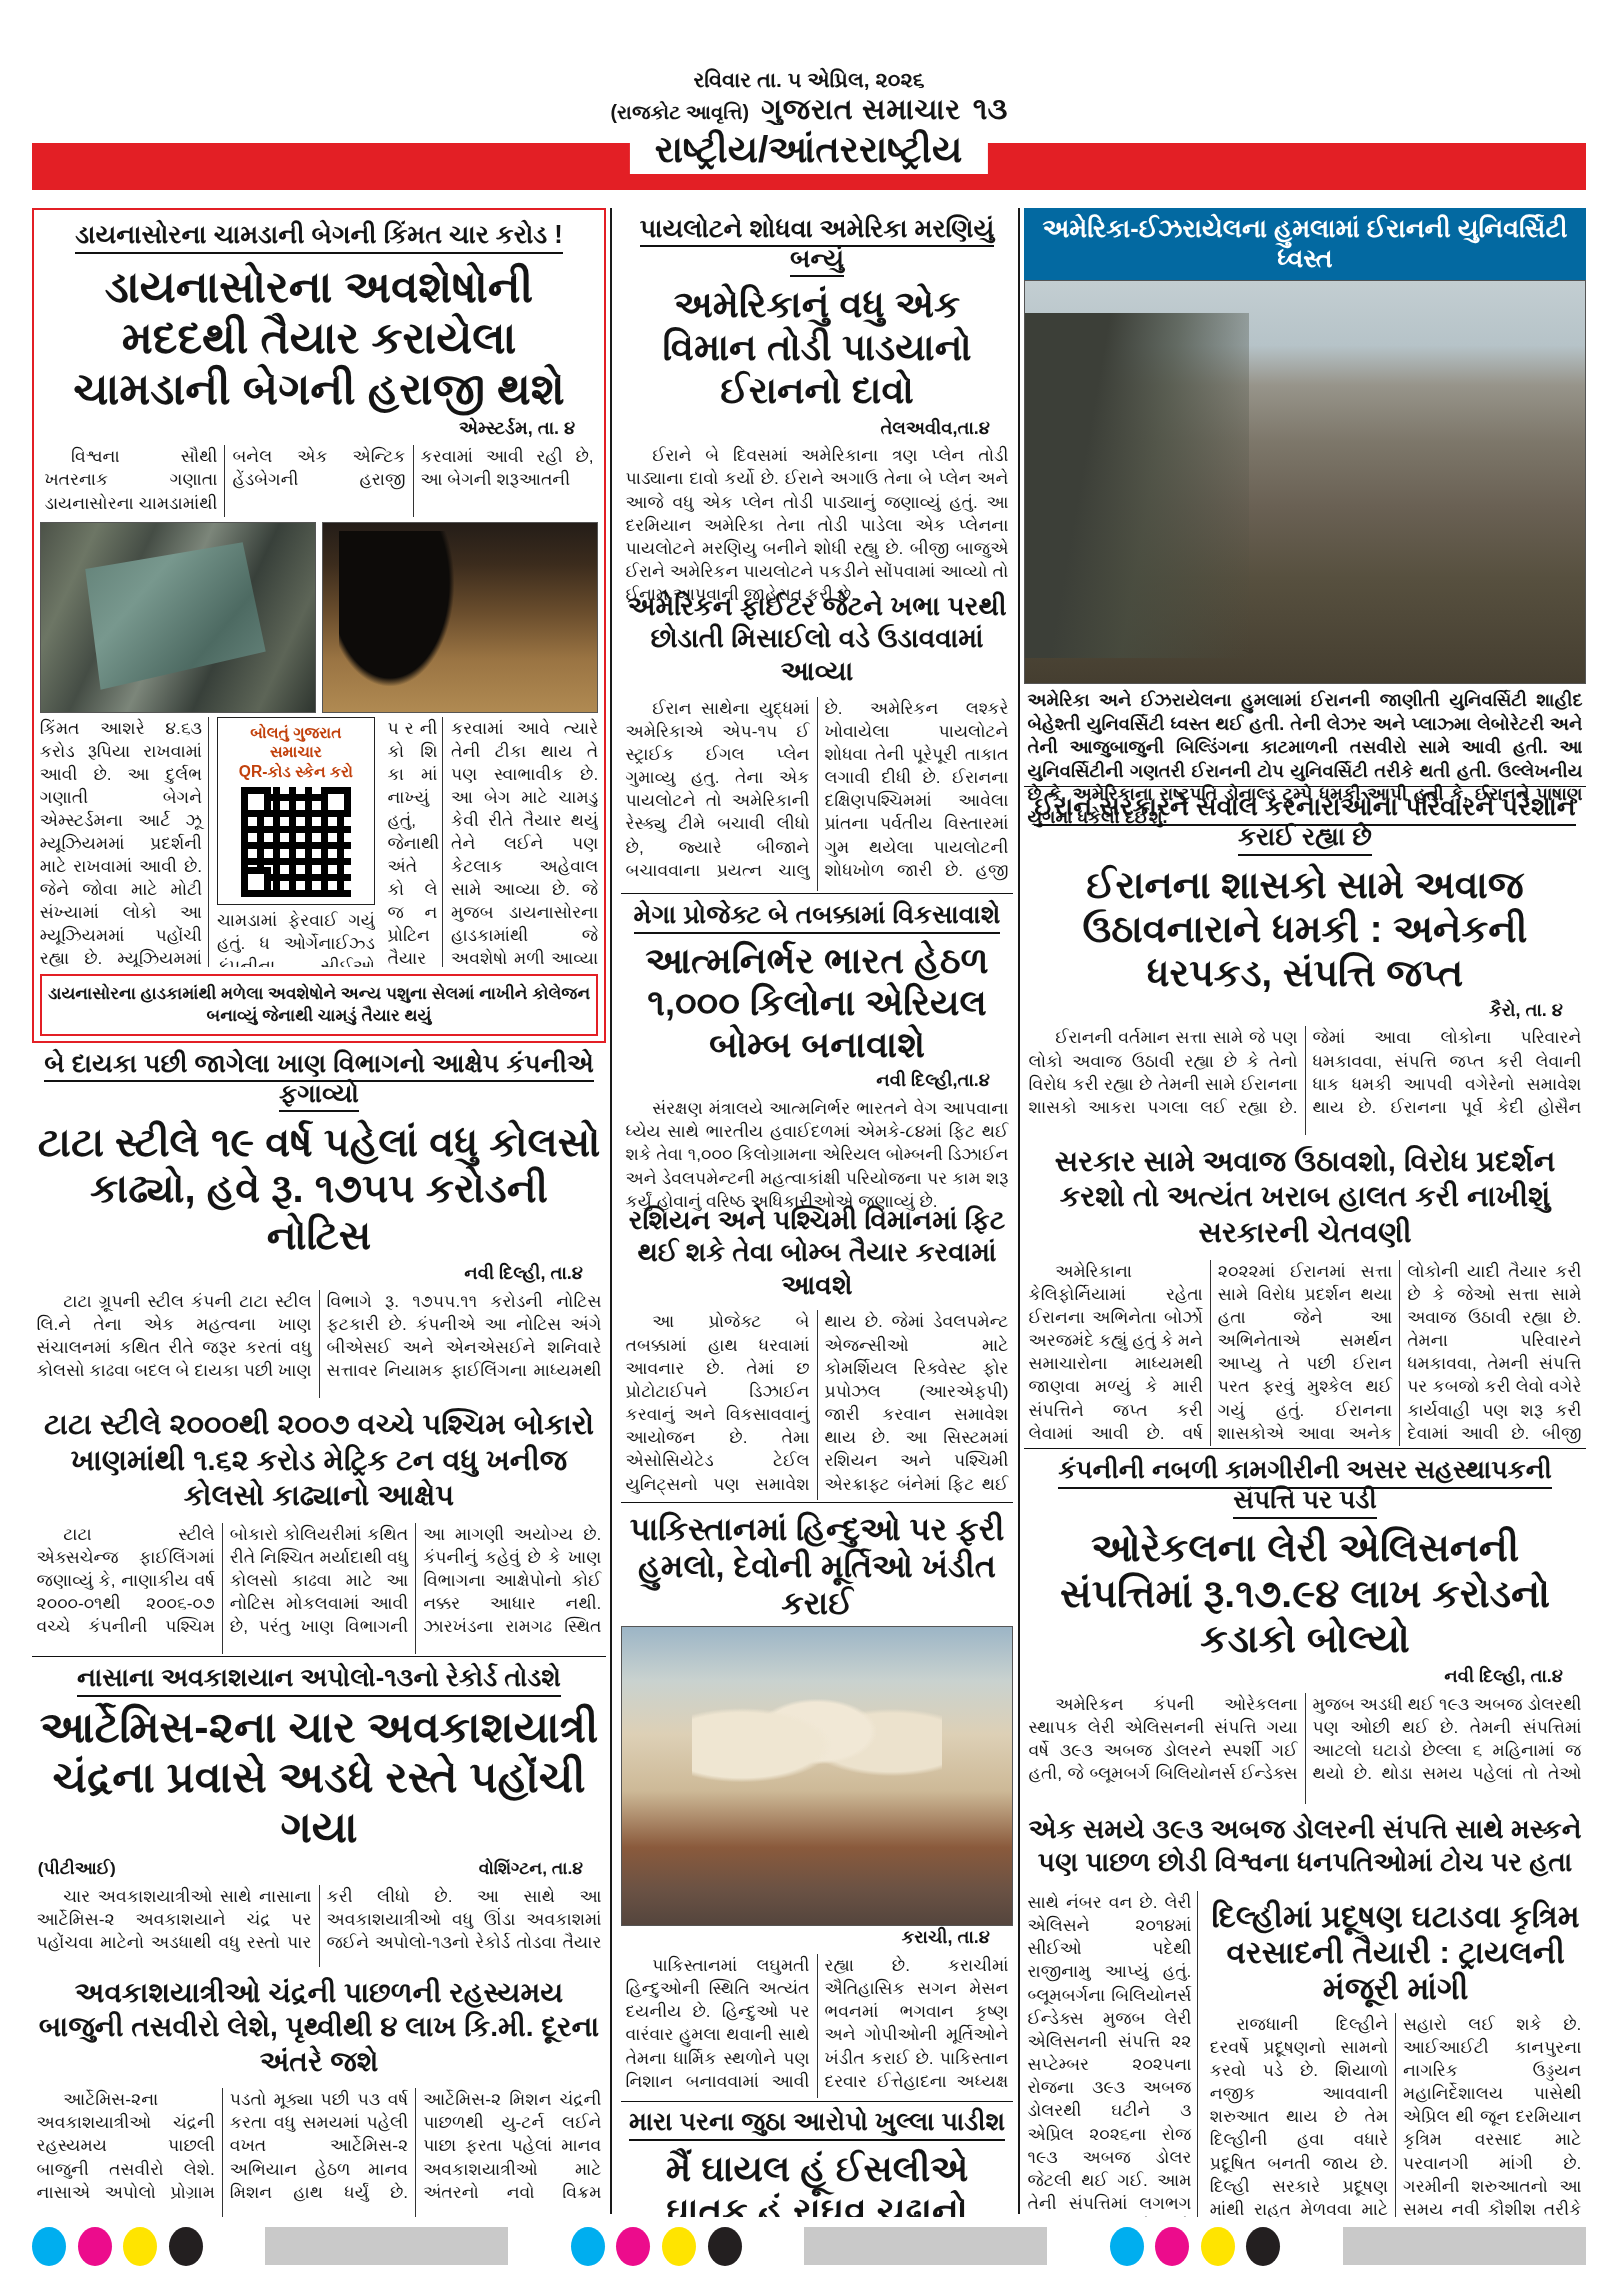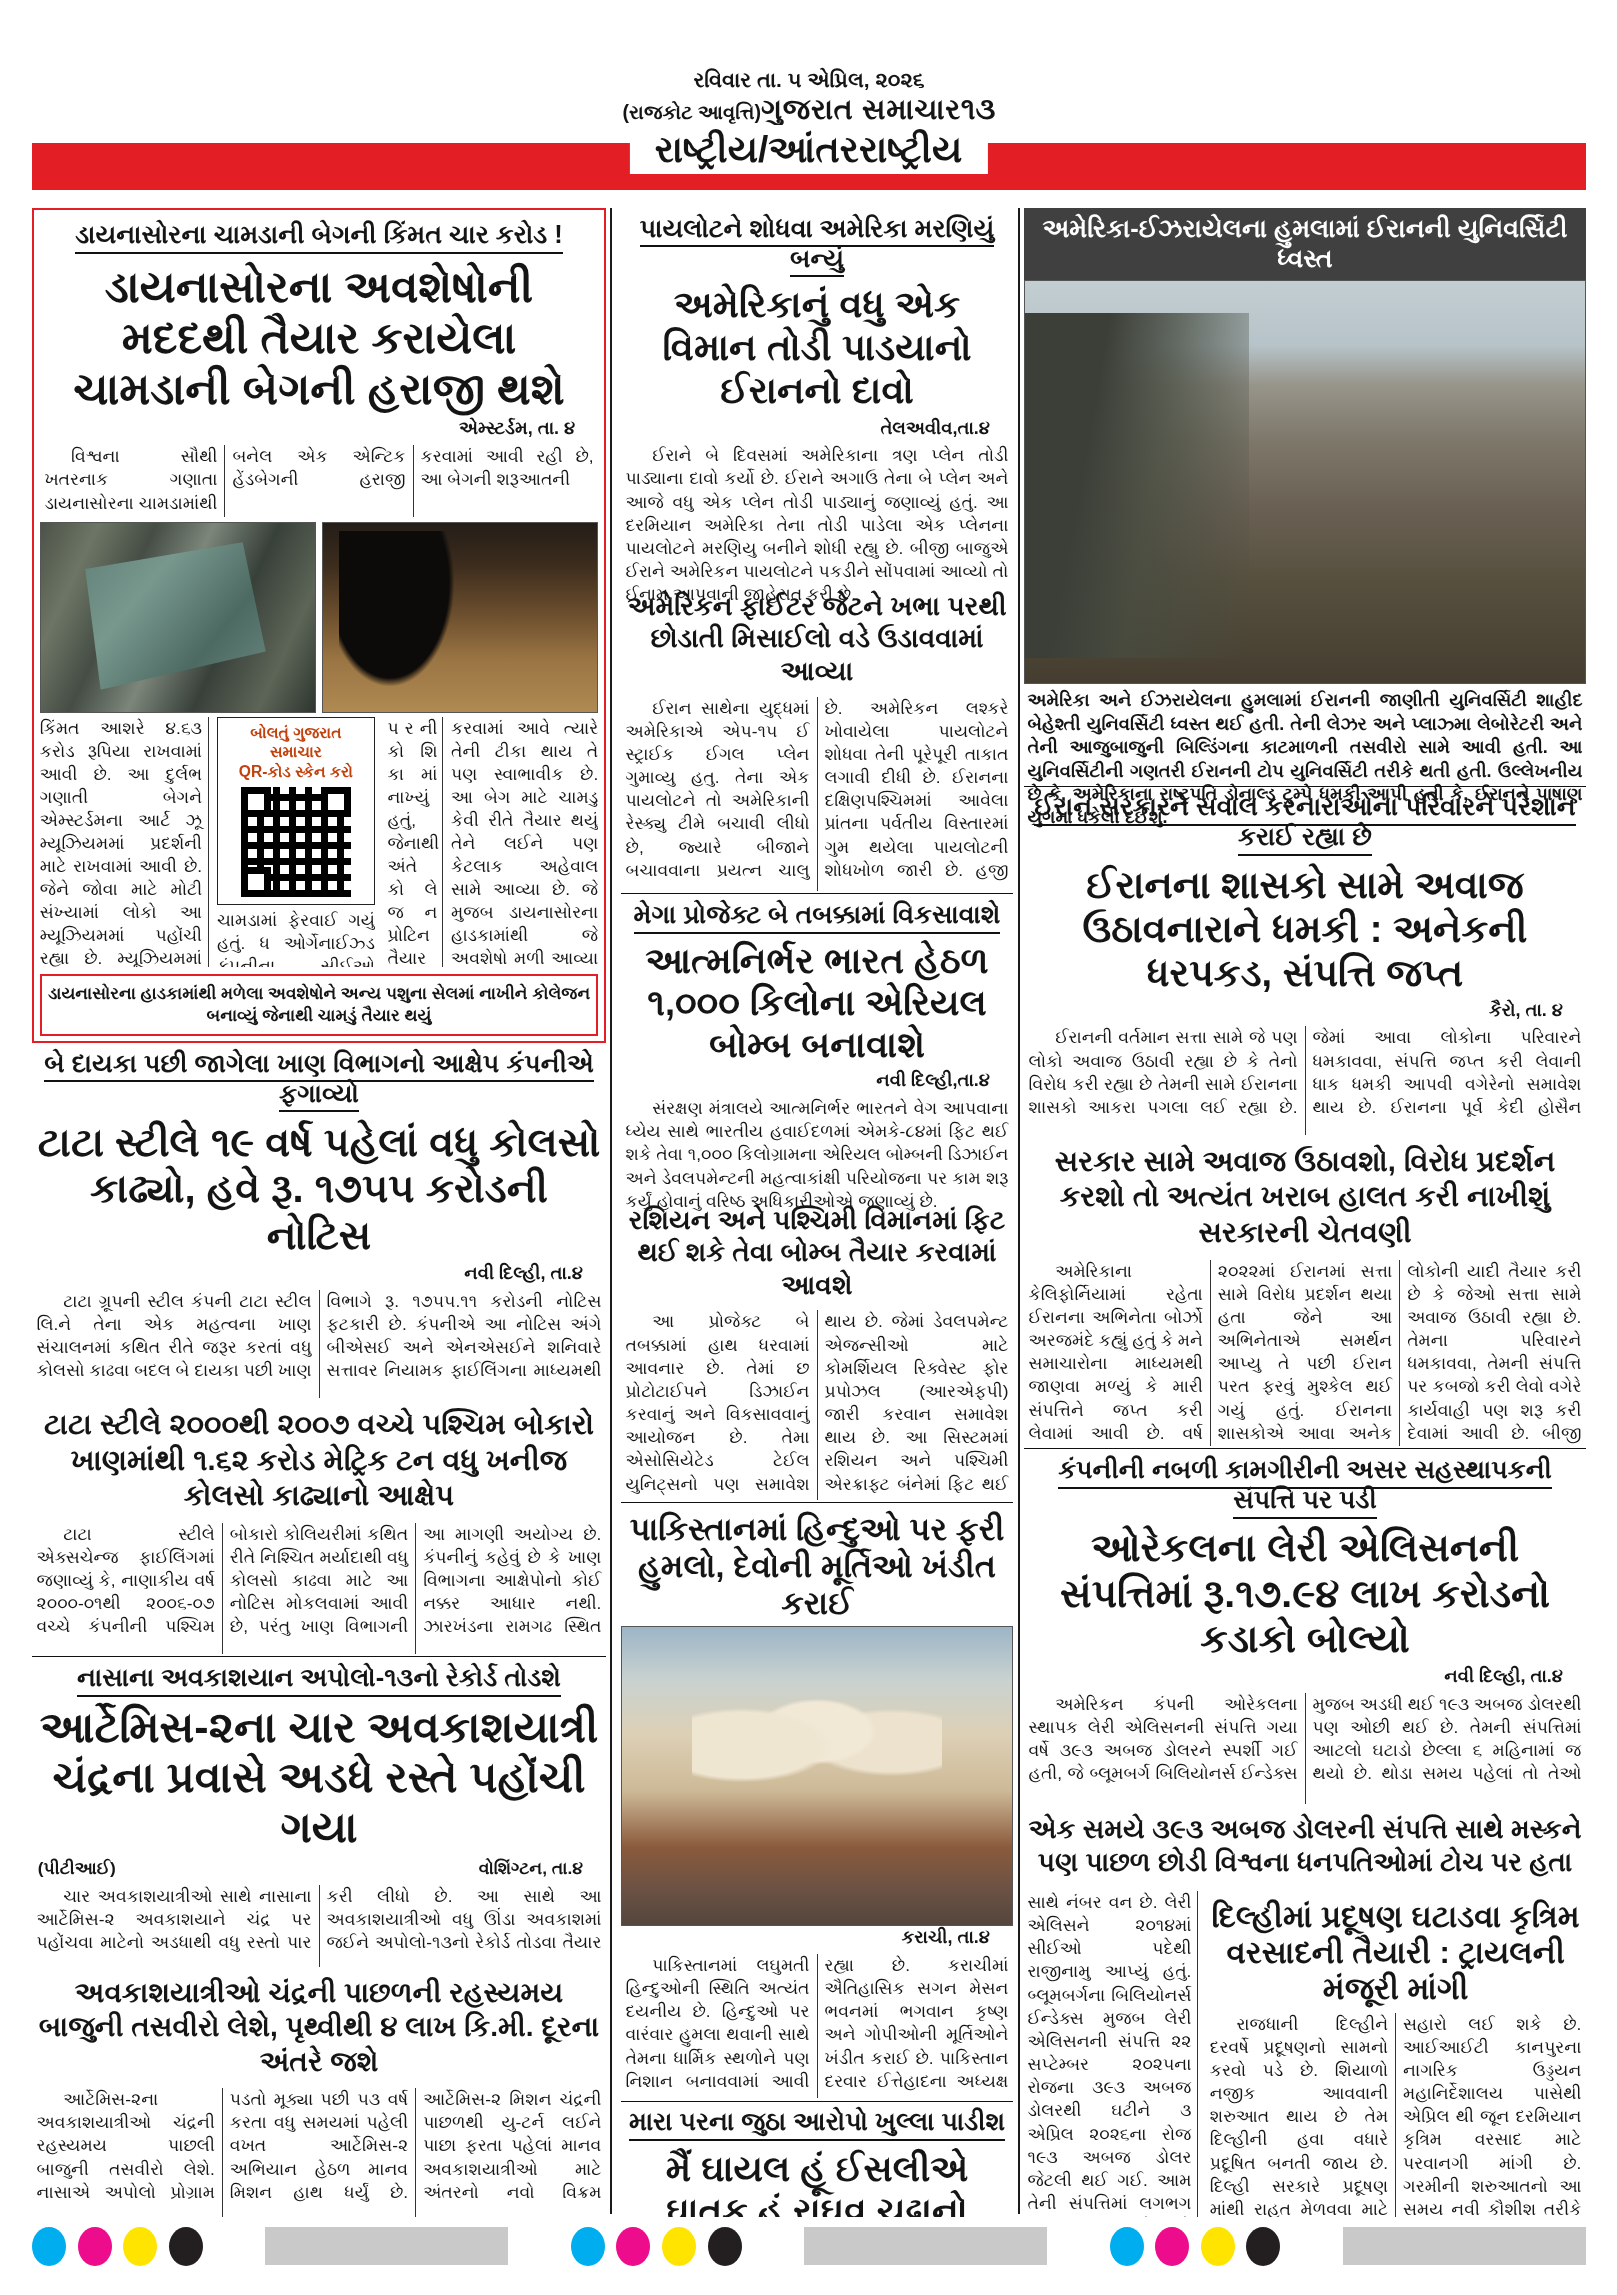--- a/index.html
+++ b/index.html
@@ -6,21 +6,21 @@
   html,body { background:#ffffff; }
   body {
     width:1617px; height:2295px; position:relative;
     font-family:"Liberation Sans", sans-serif;
     color:#151515;
   }
   
   .hdr-row { position:absolute; left:32px; top:68px; width:1554px; height:37px;
     display:flex; justify-content:space-between; align-items:center;flex-direction:column; }
   .hdr-date { font-size:21px; font-weight:700; }
-  .hdr-right { display:flex; align-items:baseline; gap:0; }
+  .hdr-right { display:flex; align-items:baseline; gap:12px; }
   .hdr-edition { font-size:19.6px; font-weight:700; }
   .hdr-masthead { font-size:29px; font-weight:800; letter-spacing:0.6px; }
   .hdr-pageno { font-size:30px; font-weight:800; }
   .red-band { position:absolute; left:32px; top:143px; width:1554px; height:47px; background:#e31f25; }
   .section-title { position:absolute; left:50%; transform:translateX(-50%); top:125px;
     background:#ffffff; padding:3.5px 25.4px; font-size:37px; font-weight:800; }
   
   .zone { position:absolute; top:208px; height:2009px; overflow:hidden; }
   .zone-left   { left:32px;   width:574px; }
   .zone-center { left:621px; width:392px; }
@@ -92,21 +92,21 @@
   .pak .headline { font-size:32px; }
   .ph-temple { height:300px;
     background:linear-gradient(180deg,#9cb5c6 0%,#c9d2cf 18%,#ddd0b6 36%,#cdb997 55%,#8a5a3c 74%,#6b5244 88%,#54453d 100%); position:relative; }
   .ph-temple::before { content:""; position:absolute; left:18%; top:12%; width:64%; height:46%;
     background:radial-gradient(ellipse at 20% 60%, #efe6d2 0 28%, transparent 32%),
                radial-gradient(ellipse at 50% 50%, #f1e8d6 0 30%, transparent 34%),
                radial-gradient(ellipse at 80% 58%, #ece2cd 0 26%, transparent 30%); }
   .pak-body { height:149px; }
   .raghav .headline { font-size:36px; }
   
-  .banner { background:#404040; color:#fff; font-size:25.4px; font-weight:800;
+  .banner { background:#0369a1; color:#fff; font-size:25.4px; font-weight:800;
     text-align:center; padding:5.8px 3.5px; }
   .ph-univ { height:404px;
     background:linear-gradient(180deg,#c3ced2 0%,#b6c3c8 16%,#97948a 26%,#7d776a 40%,#6a6154 56%,#57503f 74%,#453e30 100%); position:relative; }
   .ph-univ::before { content:""; position:absolute; left:0; top:8%; width:40%; height:86%;
     background:linear-gradient(100deg,#3c3f38 0 30%, rgba(70,76,64,.75) 55%, transparent 100%); }
   .univ-cap { height:102px; }
   .iran .headline { font-size:38px; }
   .iran .subhead { font-size:29px; }
   .iran-lead { height:113px; }
   .iran-body { height:191px; }

